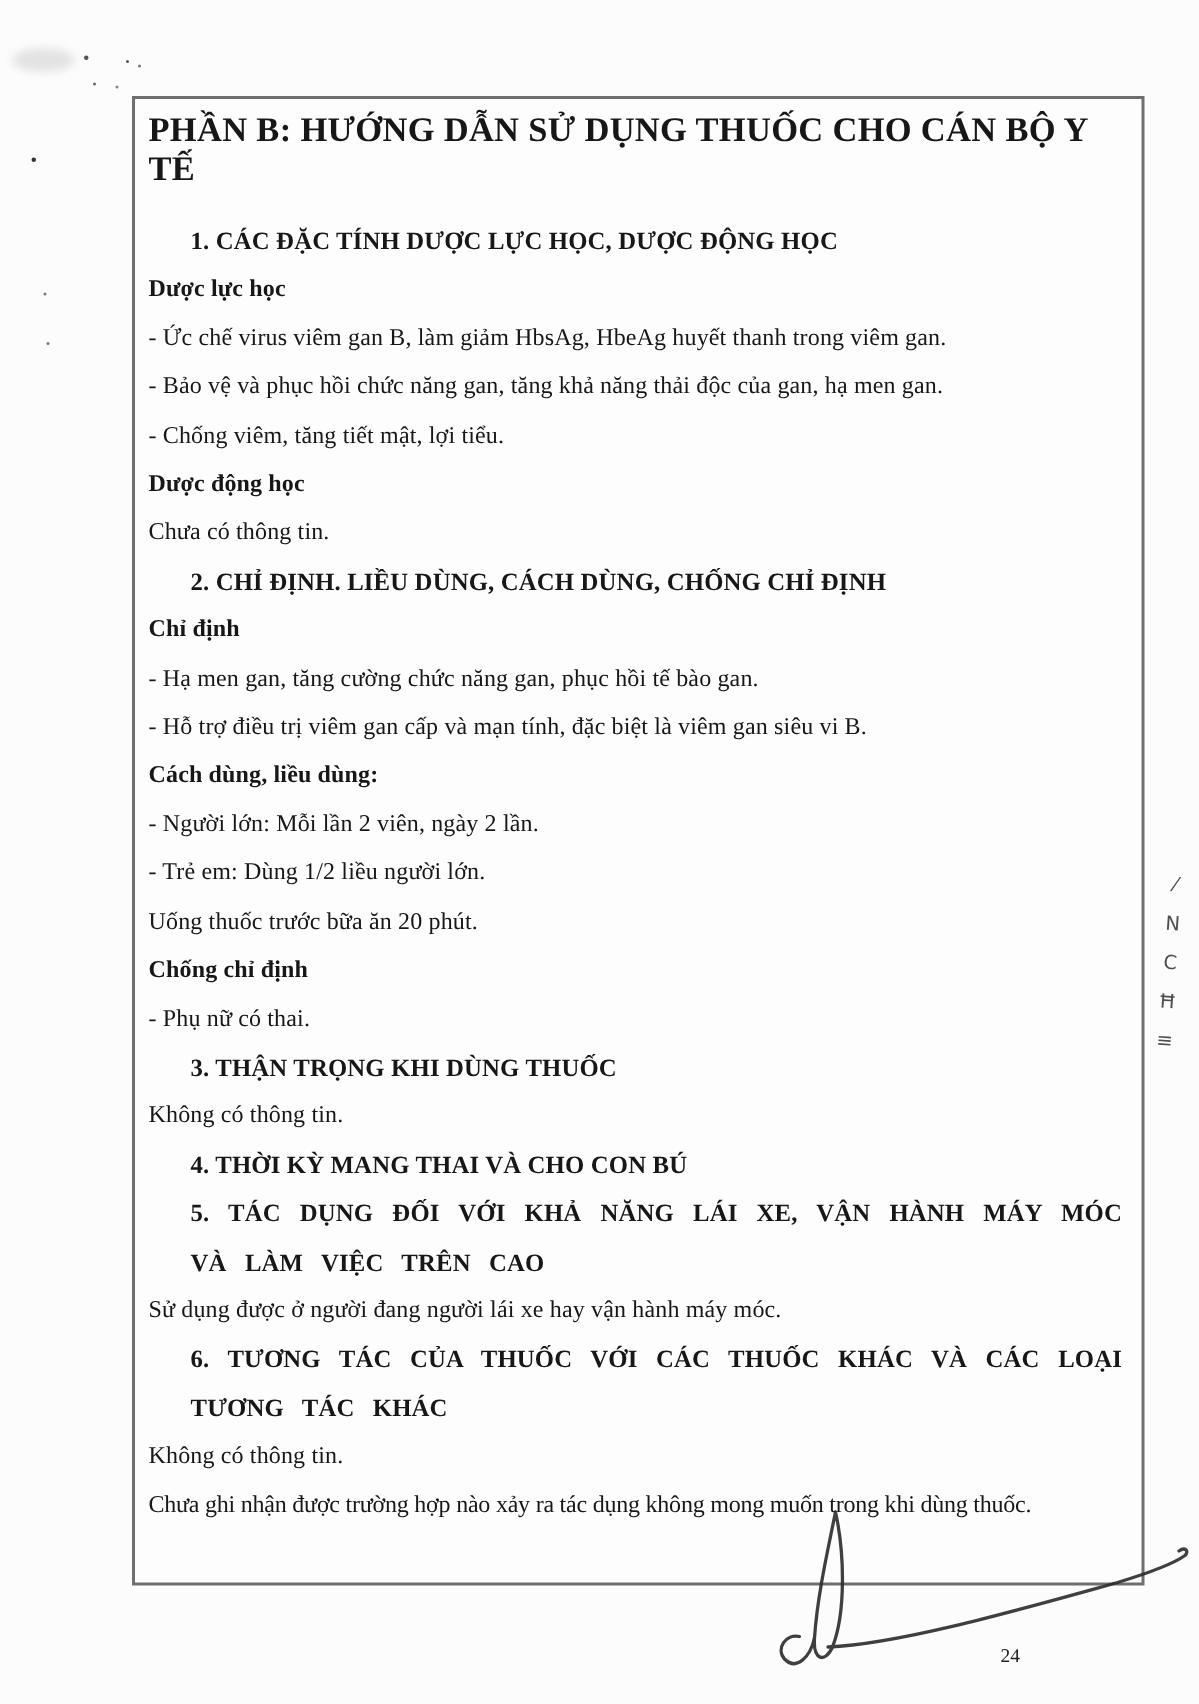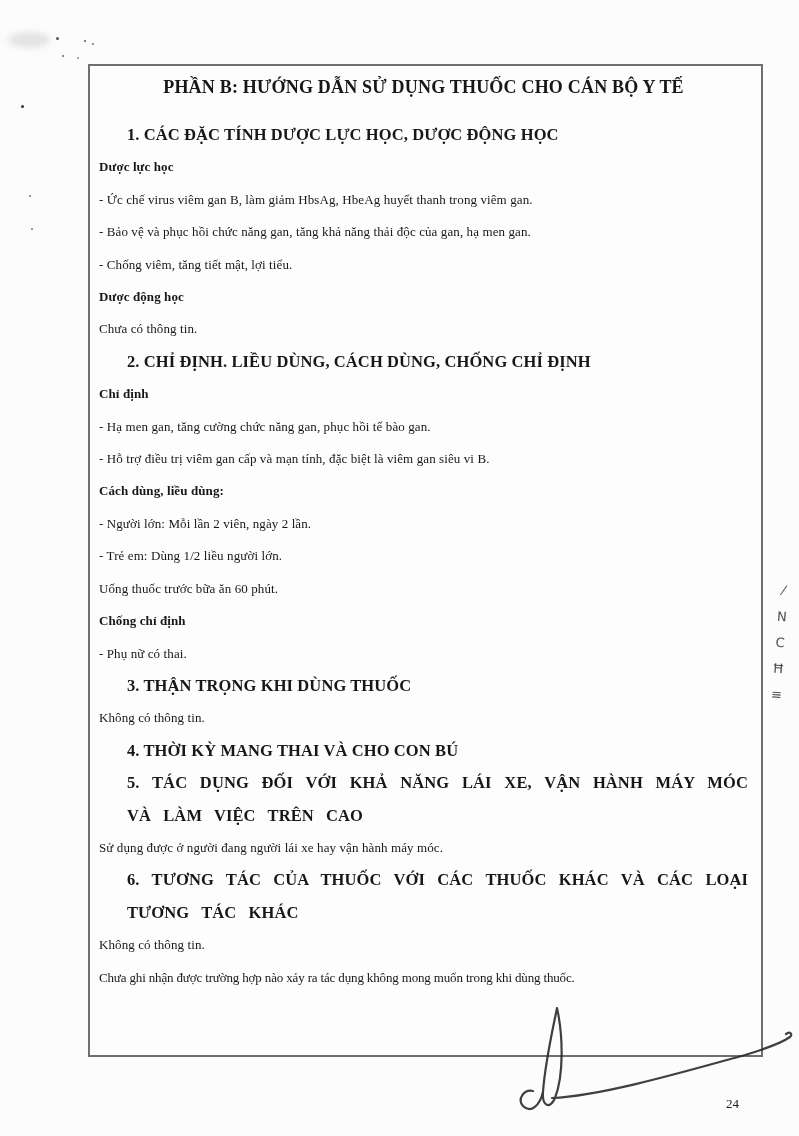--- a/index.html
+++ b/index.html
@@ -12,44 +12,44 @@
   }
   .doc-box {
     position:absolute;
     left:88px; top:64px;
     width:675px; height:993px;
     border:2px solid #6f6f6f;
     padding:6px 13px 0 9px;
     background:#fdfdfd;
   }
   .doc-title {
-    text-align:center;
+    text-align:left;
     font-weight:bold;
-    font-size:18px;
+    font-size:23px;
     line-height:26px;
     letter-spacing:.2px;
     margin-top:2px;
   }
   .block {
-    font-size:13px;
+    font-size:16px;
     line-height:32.4px;
     letter-spacing:.1px;
   }
   .h { font-weight:bold; font-size:16.5px;margin-left:28px; }
   .sub { font-weight:bold; }
   .first-h { margin-top:19px; }
   .justify {
     text-align:justify;
     text-justify:inter-word;
     word-spacing:8px;
   }
   .tight { letter-spacing:-0.15px; white-space:nowrap; }
   .page-number {
     position:absolute;
-    left:726px; top:1096px;
+    left:667px; top:1096px;
     font-size:13px;
     color:#222;
   }
   .margin-note {
     position:absolute;
     left:763px; top:578px;
     width:34px;
     text-align:center;
     font-family:"DejaVu Sans", sans-serif;
     font-size:13px;
@@ -95,21 +95,21 @@
   <div class="block p">- Chống viêm, tăng tiết mật, lợi tiểu.</div>
   <div class="block sub">Dược động học</div>
   <div class="block p">Chưa có thông tin.</div>
   <div class="block h">2. CHỈ ĐỊNH. LIỀU DÙNG, CÁCH DÙNG, CHỐNG CHỈ ĐỊNH</div>
   <div class="block sub">Chỉ định</div>
   <div class="block p">- Hạ men gan, tăng cường chức năng gan, phục hồi tế bào gan.</div>
   <div class="block p">- Hỗ trợ điều trị viêm gan cấp và mạn tính, đặc biệt là viêm gan siêu vi B.</div>
   <div class="block sub">Cách dùng, liều dùng:</div>
   <div class="block p">- Người lớn: Mỗi lần 2 viên, ngày 2 lần.</div>
   <div class="block p">- Trẻ em: Dùng 1/2 liều người lớn.</div>
-  <div class="block p">Uống thuốc trước bữa ăn 60 phút.</div>
+  <div class="block p">Uống thuốc trước bữa ăn 20 phút.</div>
   <div class="block sub">Chống chỉ định</div>
   <div class="block p">- Phụ nữ có thai.</div>
   <div class="block h">3. THẬN TRỌNG KHI DÙNG THUỐC</div>
   <div class="block p">Không có thông tin.</div>
   <div class="block h">4. THỜI KỲ MANG THAI VÀ CHO CON BÚ</div>
   <div class="block h justify">5. TÁC DỤNG ĐỐI VỚI KHẢ NĂNG LÁI XE, VẬN HÀNH MÁY MÓC VÀ LÀM VIỆC TRÊN CAO</div>
   <div class="block p">Sử dụng được ở người đang người lái xe hay vận hành máy móc.</div>
   <div class="block h justify">6. TƯƠNG TÁC CỦA THUỐC VỚI CÁC THUỐC KHÁC VÀ CÁC LOẠI TƯƠNG TÁC KHÁC</div>
   <div class="block p">Không có thông tin.</div>
   <div class="block p tight">Chưa ghi nhận được trường hợp nào xảy ra tác dụng không mong muốn trong khi dùng thuốc.</div>

